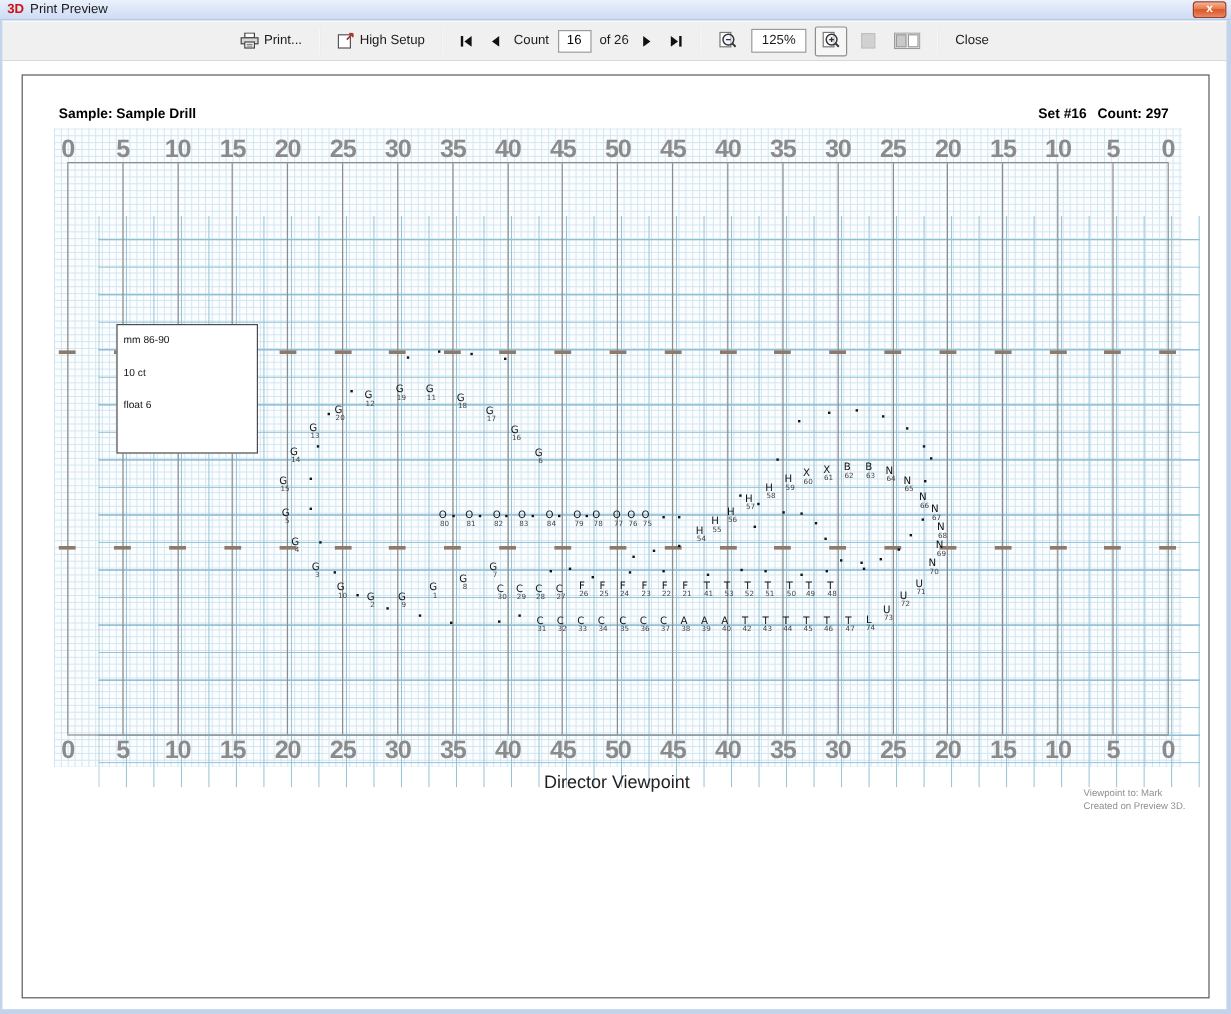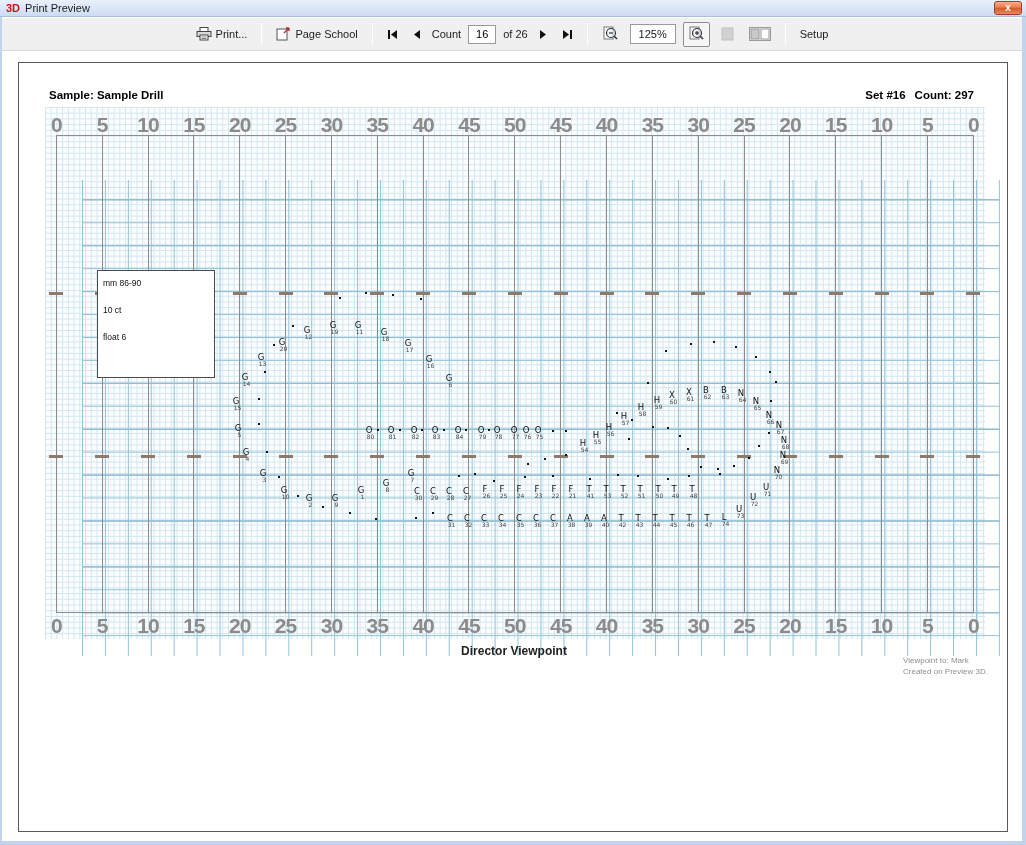--- a/index.html
+++ b/index.html
@@ -87,21 +87,21 @@
   .perf .pl { display:block; font-size:8.5px; line-height:8px; color:var(--marker_letter); font-family:"DejaVu Sans",sans-serif; }
   .perf .pn { display:block; font-size:6px; line-height:6px; color:var(--marker_number); margin-left:3px; font-family:"DejaVu Sans",sans-serif; }
 
   .note-box {
     position:absolute; left:78px; top:207px; width:118px; height:108px;
     background:#fff; border:1px solid #4a4a4a; padding:7px 0 0 5px;
     font-size:8.5px; color:#111; z-index:5;
   }
   .note-box div { margin-bottom:17px; }
 
-  .viewpoint { position:absolute; left:0; top:581px; width:990px; text-align:center; font-size:12px; color:#222;font-weight:bold; }
+  .viewpoint { position:absolute; left:0; top:581px; width:990px; text-align:center; font-size:15px; color:#222; }
   .credits { position:absolute; left:30px; top:594px; font-family:"Liberation Serif",serif; font-size:12px; color:#222; line-height:17px; }
   .license { position:absolute; left:884px; top:592px; font-size:8px; color:#8f8f8f; line-height:11px; }
 
   svg { display:block; }
 </style>
 </head>
 <body>
 
 <div class="screen">
 
@@ -127,21 +127,21 @@
 
     <div class="tb-sep"></div>
 
     <button class="tb-btn">
       <span>
         <svg width="15" height="14" viewBox="0 0 15 14">
           <rect x="1" y="2" width="10" height="11" fill="#fff" stroke="#555"></rect>
           <path d="M8 6 L13 1 M13 1 L10 1 M13 1 L13 4" stroke="#a33" fill="none" stroke-width="1.4"></path>
         </svg>
       </span>
-      <span>Page School</span>
+      <span>High Setup</span>
     </button>
 
     <div class="tb-sep"></div>
 
     <button class="tb-btn">
       <span>
         <svg width="11" height="9" viewBox="0 0 11 9">
             <rect x="1" y="0" width="2" height="9" fill="#111"></rect>
             <path d="M10 0 L4 4.5 L10 9 Z" fill="#111"></path>
           </svg>
@@ -213,21 +213,21 @@
           <rect x="0.5" y="0.5" width="21" height="13" fill="#f2f2f2" stroke="#9a9a9a"></rect>
           <rect x="2" y="2" width="8" height="10" fill="#c9c9c9" stroke="#9a9a9a"></rect>
           <rect x="12" y="2" width="8" height="10" fill="#fff" stroke="#9a9a9a"></rect>
         </svg>
       </span>
     </button>
 
     <div class="tb-sep"></div>
 
     <button class="tb-btn">
-      <span>Setup</span>
+      <span>Close</span>
     </button>
   </div>
 
   <div class="preview">
     <div class="page">
 
       <div class="drill-title">Sample: Sample Drill</div>
       <div class="set-info">
         <span>Set #16</span>
         <span>Count: 297</span>

